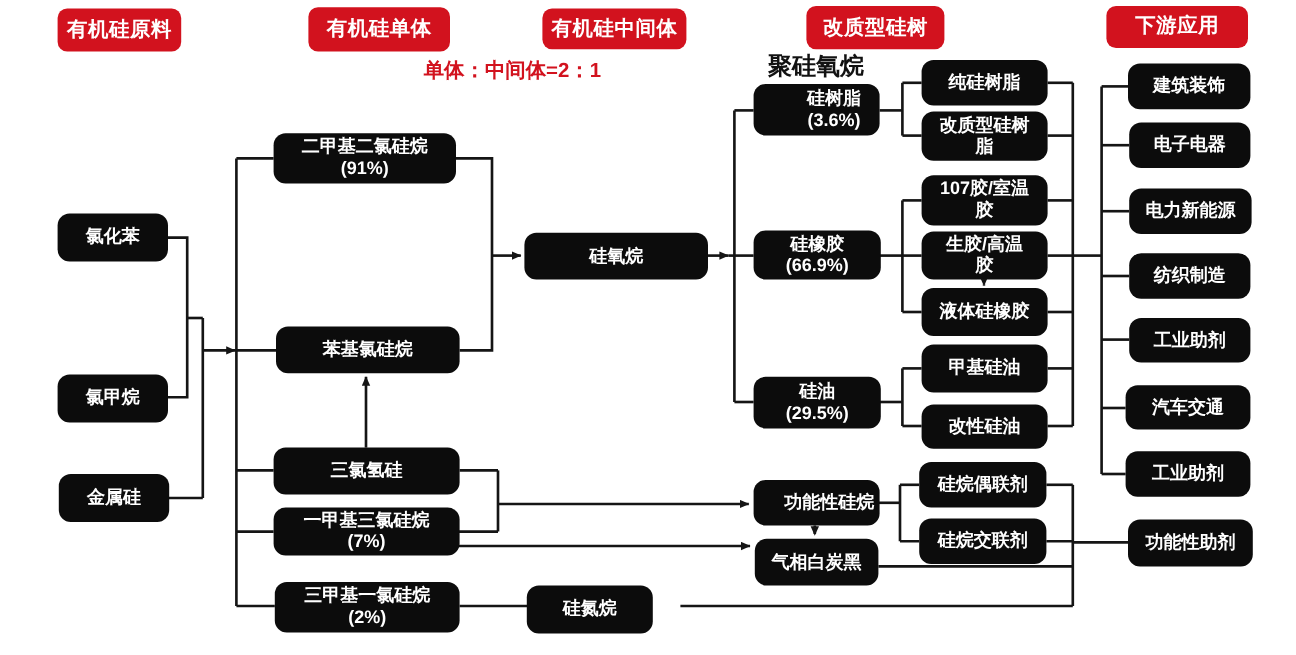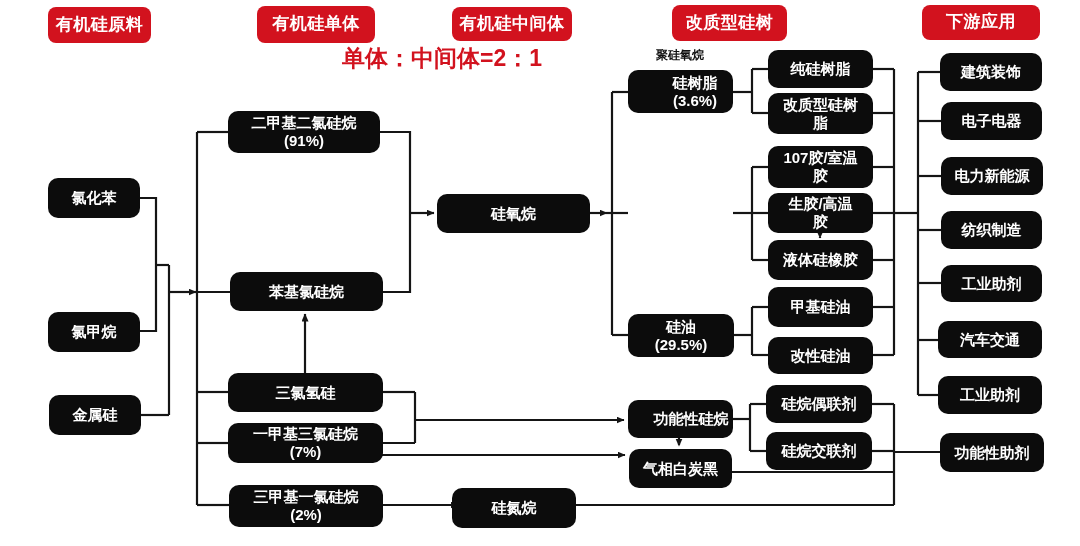--- a/index.html
+++ b/index.html
@@ -113,37 +113,39 @@
     <polyline points="918,395 938,395"></polyline>
 
     <polyline class="dotted" points="820,232 820,238" marker-end="url(#arr)"></polyline>
     <polyline class="dotted" points="679,438 679,446" marker-end="url(#arr)"></polyline>
   </svg>
 <div class="box header" style="left: 48px; top: 7px; width: 103px; height: 36px;">有机硅原料</div>
     <div class="box header" style="left: 257px; top: 6px; width: 118px; height: 37px;">有机硅单体</div>
     <div class="box header" style="left: 452px; top: 7px; width: 120px; height: 34px;">有机硅中间体</div>
     <div class="box header" style="left: 672px; top: 5px; width: 115px; height: 36px;">改质型硅树</div>
     <div class="box header" style="left: 922px; top: 5px; width: 118px; height: 35px;">下游应用</div>
-    <div class="note" style="color: rgb(210, 18, 30); font-size: 23px; left: 346px; top: 46px; width: 192px; height: 24px;">单体：中间体=2：1</div>
-    <div class="note" style="color: rgb(17, 17, 17); font-size: 12px; left: 638px; top: 45px; width: 84px; height: 20px;">聚硅氧烷</div>
+    <div class="note" style="color: rgb(210, 18, 30); font-size: 17px; left: 331px; top: 46px; width: 192px; height: 24px;">单体：中间体=2：1</div>
+    <div class="note" style="color: rgb(17, 17, 17); font-size: 20px; left: 638px; top: 45px; width: 84px; height: 20px;">聚硅氧烷</div>
     <div class="box node" style="left: 48px; top: 178px; width: 92px; height: 40px;">氯化苯</div>
     <div class="box node" style="left: 48px; top: 312px; width: 92px; height: 40px;">氯甲烷</div>
     <div class="box node" style="left: 49px; top: 395px; width: 92px; height: 40px;">金属硅</div>
     <div class="box node" style="left: 228px; top: 111px; width: 152px; height: 42px;">二甲基二氯硅烷
 (91%)</div>
     <div class="box node" style="left: 230px; top: 272px; width: 153px; height: 39px;">苯基氯硅烷</div>
     <div class="box node" style="left: 228px; top: 373px; width: 155px; height: 39px;">三氯氢硅</div>
     <div class="box node" style="left: 228px; top: 423px; width: 155px; height: 40px;">一甲基三氯硅烷
 (7%)</div>
     <div class="box node" style="left: 229px; top: 485px; width: 154px; height: 42px;">三甲基一氯硅烷
 (2%)</div>
     <div class="box node" style="left: 437px; top: 194px; width: 153px; height: 39px;">硅氧烷</div>
-    <div class="box node" style="left: 452px; top: 488px; width: 124px; height: 40px;">硅氮烷</div>
+    <div class="box node" style="left: 439px; top: 488px; width: 105px; height: 40px;">硅氮烷</div>
     <div class="box node" style="left: 628px; top: 70px; width: 105px; height: 43px; padding-left: 32px;">硅树脂
 (3.6%)</div>
+    <div class="box node" style="left: 628px; top: 192px; width: 106px; height: 41px;">硅橡胶
+(66.9%)</div>
     <div class="box node" style="left: 628px; top: 314px; width: 106px; height: 43px;">硅油
 (29.5%)</div>
     <div class="box node" style="left: 628px; top: 400px; width: 105px; height: 38px; padding-left: 24px;">功能性硅烷</div>
     <div class="box node" style="left: 629px; top: 449px; width: 103px; height: 39px;">气相白炭黑</div>
     <div class="box node" style="left: 768px; top: 50px; width: 105px; height: 38px;">纯硅树脂</div>
     <div class="box node" style="left: 768px; top: 93px; width: 105px; height: 41px;">改质型硅树
 脂</div>
     <div class="box node" style="left: 768px; top: 146px; width: 105px; height: 42px;">107胶/室温
 胶</div>
     <div class="box node" style="left: 768px; top: 193px; width: 105px; height: 40px;">生胶/高温

